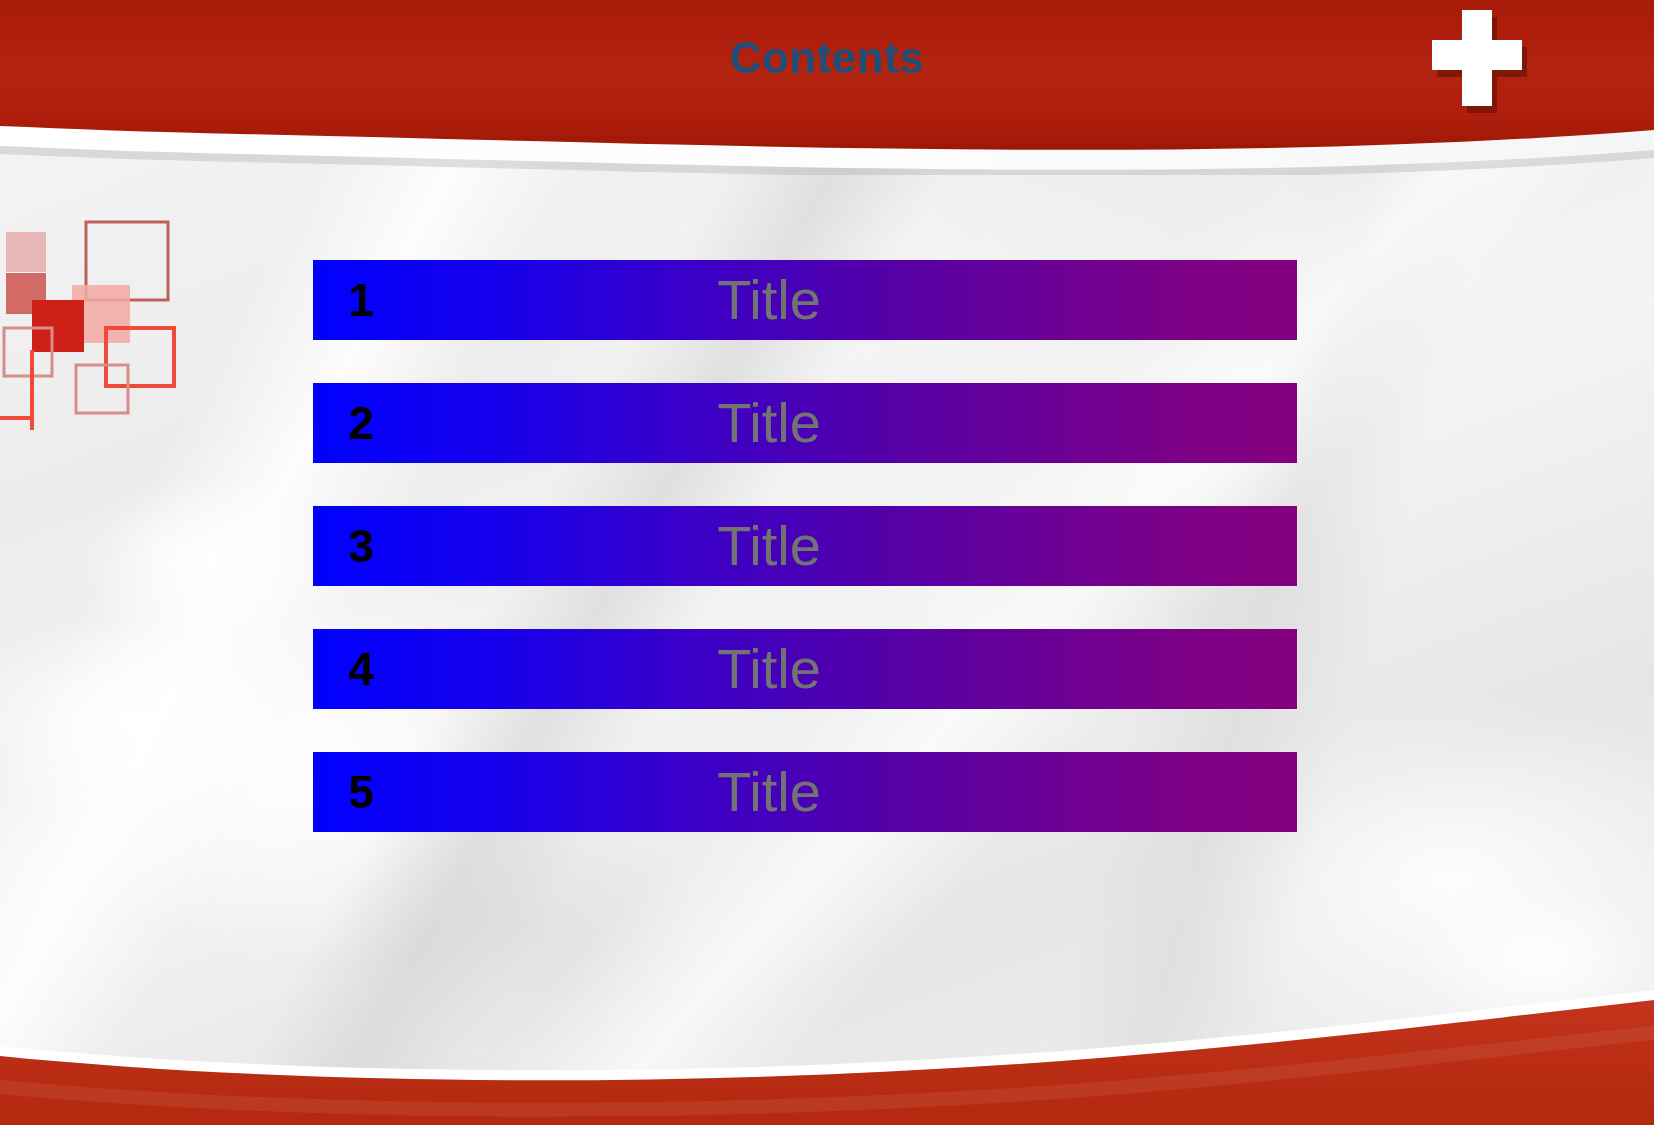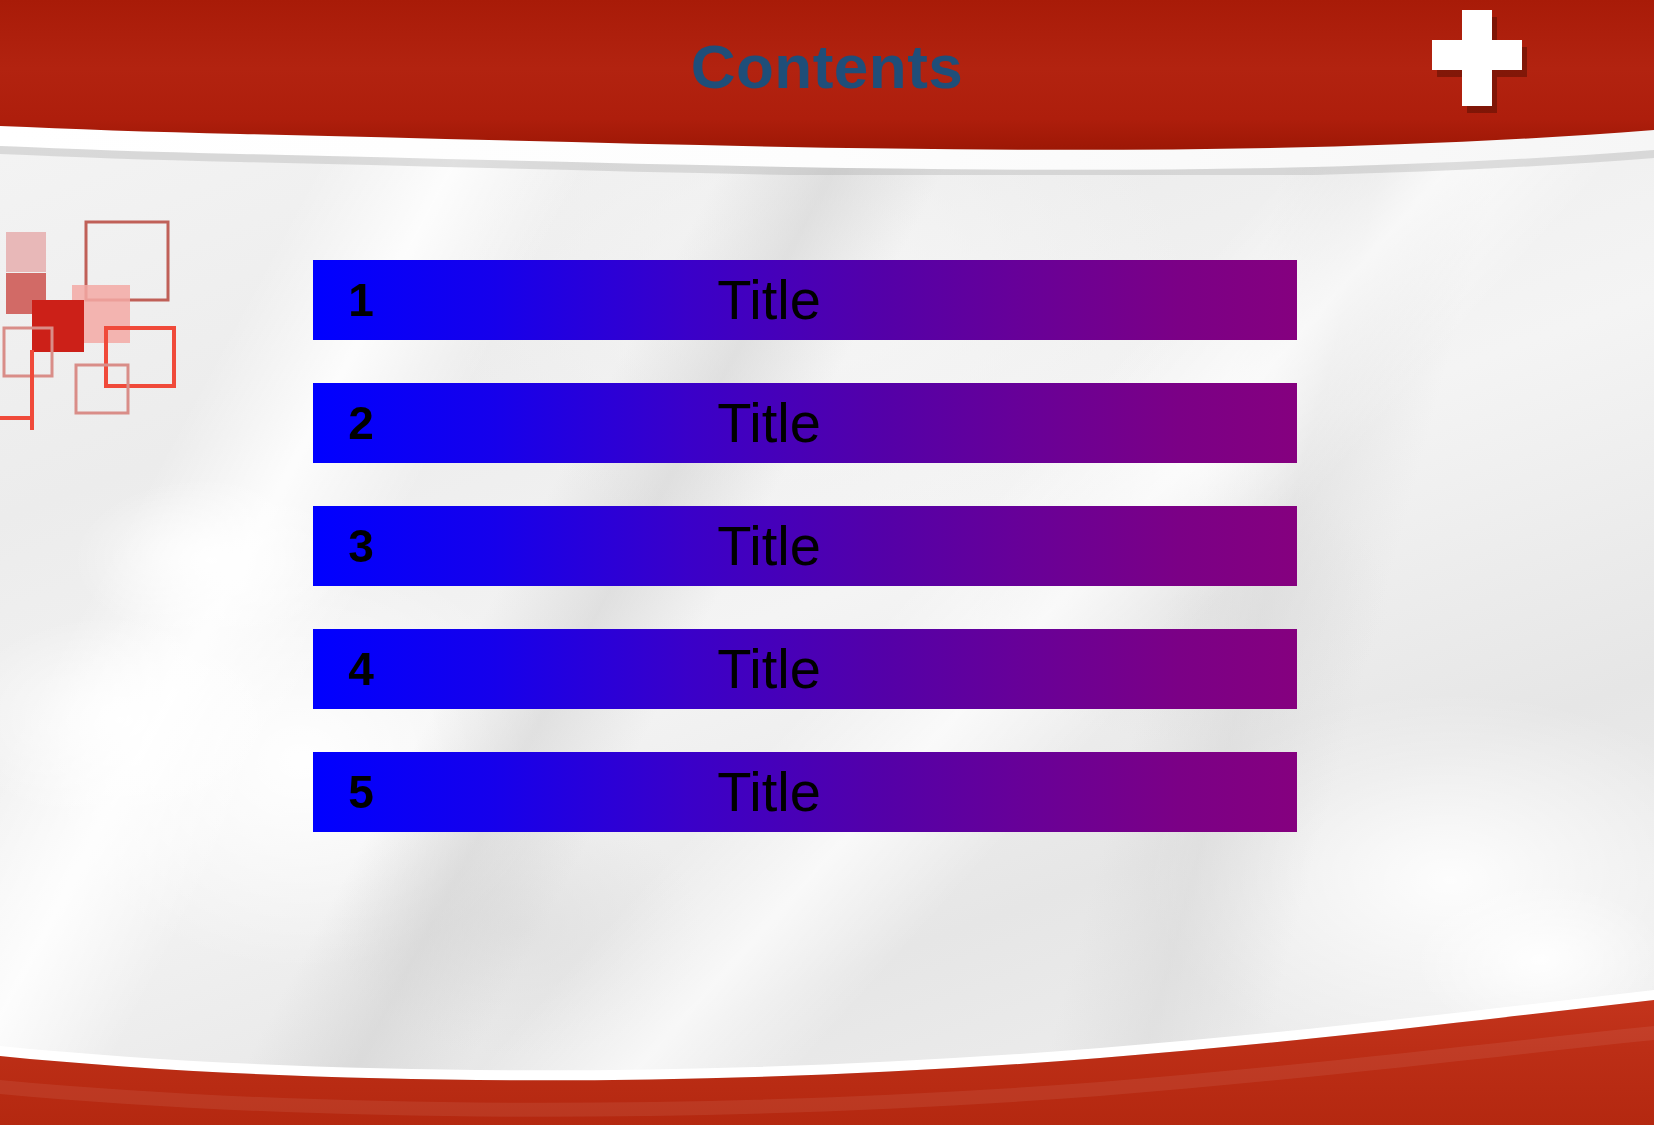--- a/index.html
+++ b/index.html
@@ -58,21 +58,21 @@
     overflow: hidden;
   }
   .header-band svg { display:block; }
 
   .slide-title {
     position: absolute;
     top: 36px;
     left: 0;
     width: 1654px;
     text-align: center;
-    font-size: 62px;
+    font-size: 44px;
     font-weight: bold;
     color: #1F4E79;
     letter-spacing: 0.5px;
     line-height: 1;
     z-index: 6;
   }
 
   .plus-icon {
     position: absolute;
     top: 4px;
@@ -135,21 +135,21 @@
     color: #000000;
     line-height: 1;
   }
   .bar-title {
     position: relative;
     z-index: 2;
     flex: 1;
     text-align: center;
     font-size: 56px;
     font-weight: normal;
-    color: #000000;
+    color: #737373;
     line-height: 1;
     padding-right: 168px;
   }
 </style>
 </head>
 <body>
 
 <div id="slide">
 
   <div class="bg-photo"></div>

